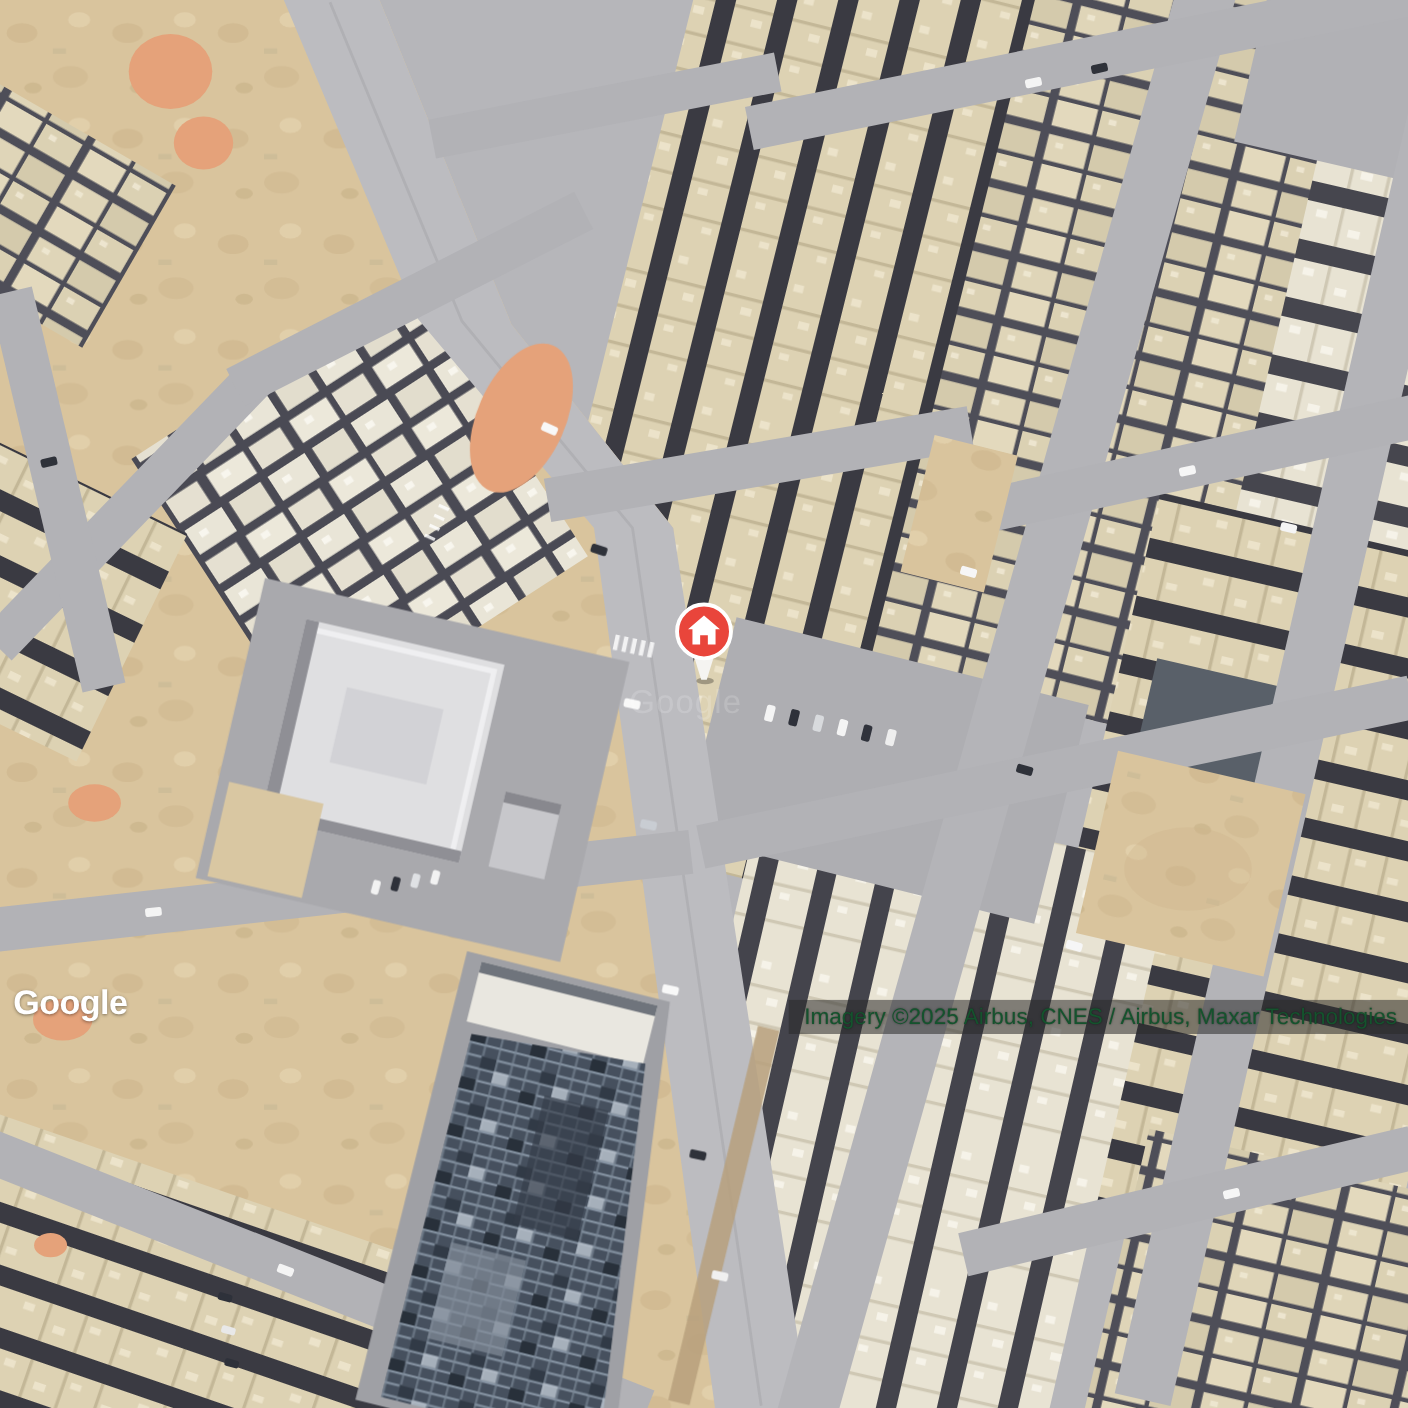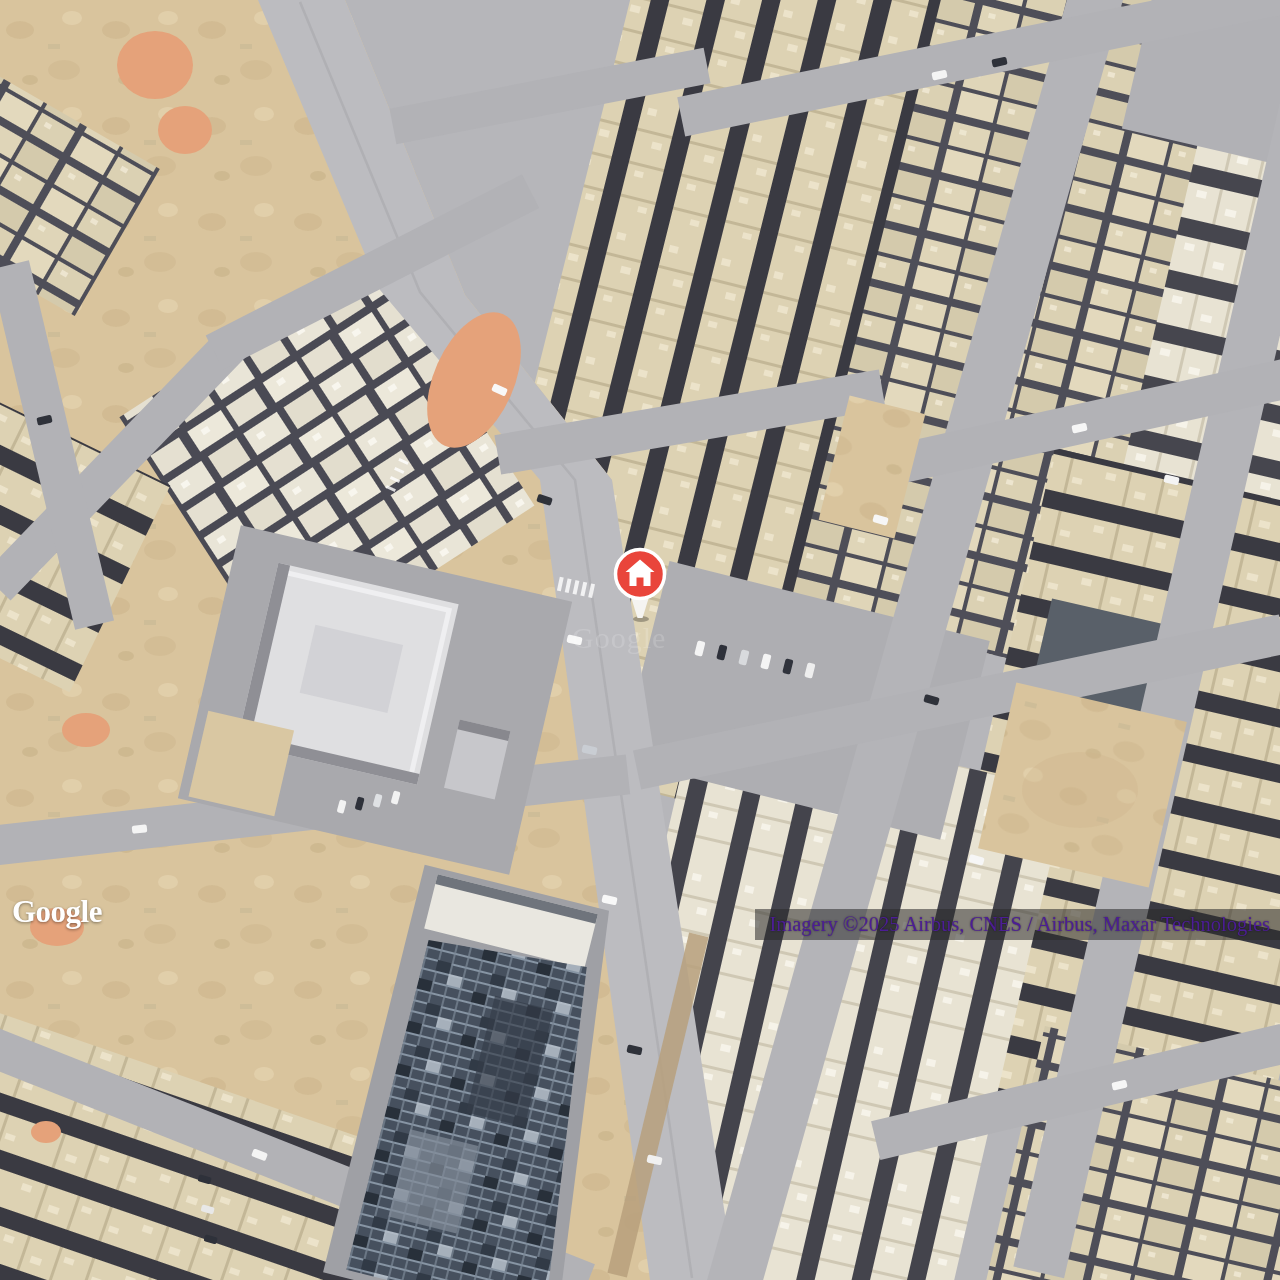--- a/index.html
+++ b/index.html
@@ -1,22 +1,22 @@
 <!DOCTYPE html>
 <html><head>
 <meta charset="utf-8">
 <style>
   html,body{margin:0;padding:0;width:1280px;height:1280px;overflow:hidden;background:#b6b6ba;
     font-family:"Liberation Sans",sans-serif;}
-  .stage{position:relative;width:1280px;height:940px;font-family:Liberation Serif, serif;}
+  .stage{position:relative;width:1280px;height:940px;}
   .stage svg{position:absolute;left:0;top:0;display:block;}
   .glogo{position:absolute;left:12px;bottom:10px;color:#ffffff;font-size:31px;font-weight:bold;
     letter-spacing:-0.5px;text-shadow:0 1px 3px rgba(0,0,0,.45);user-select:none;cursor:pointer;}
   .attrib{position:absolute;right:0;bottom:0;height:31px;display:flex;align-items:center;
-    padding:0 10px 0 14px;background:rgba(42,42,42,.55);color:#4c1d95;font-size:20.5px;
+    padding:0 10px 0 14px;background:rgba(42,42,42,.55);color:#14532d;font-size:20.5px;
     text-shadow:0 0 2px rgba(0,0,0,.5);white-space:nowrap;}
 </style>
 </head>
 <body>
 
 <div class="stage">
 <svg width="1280" height="1280" viewBox="0 0 1280 1280">
   <defs>
     <pattern id="patSand" width="96" height="96" patternUnits="userSpaceOnUse">
       <rect width="96" height="96" fill="#d9c49d"></rect>

